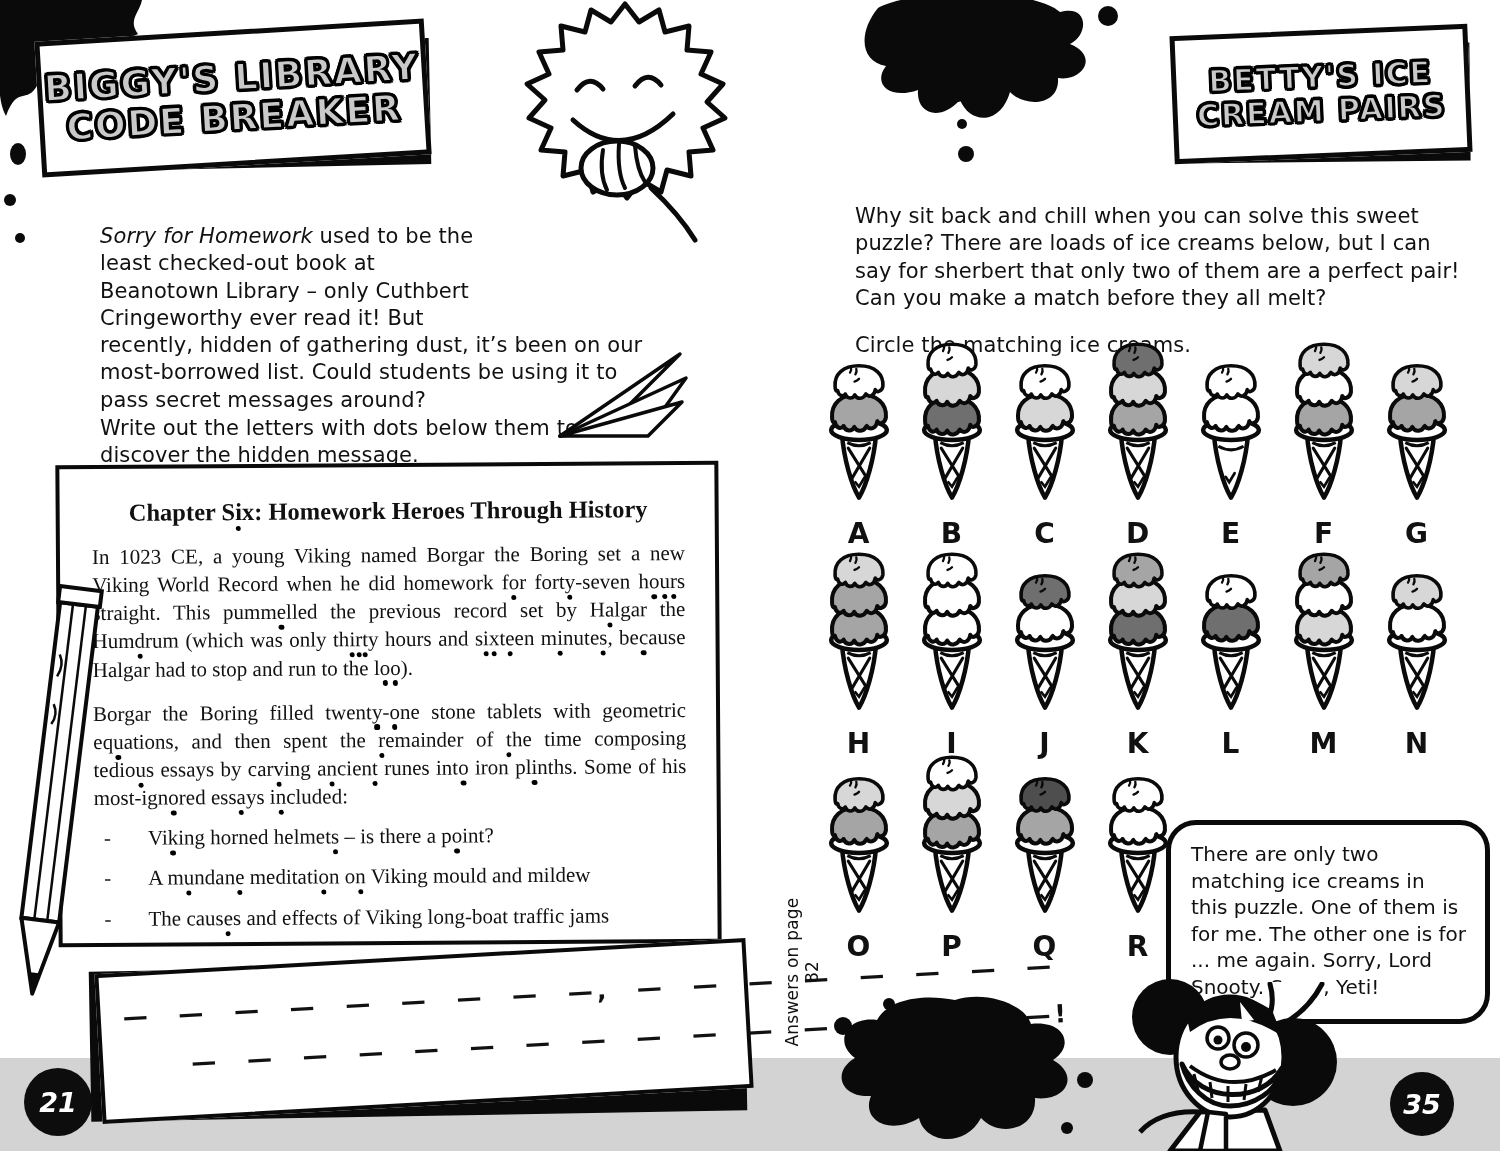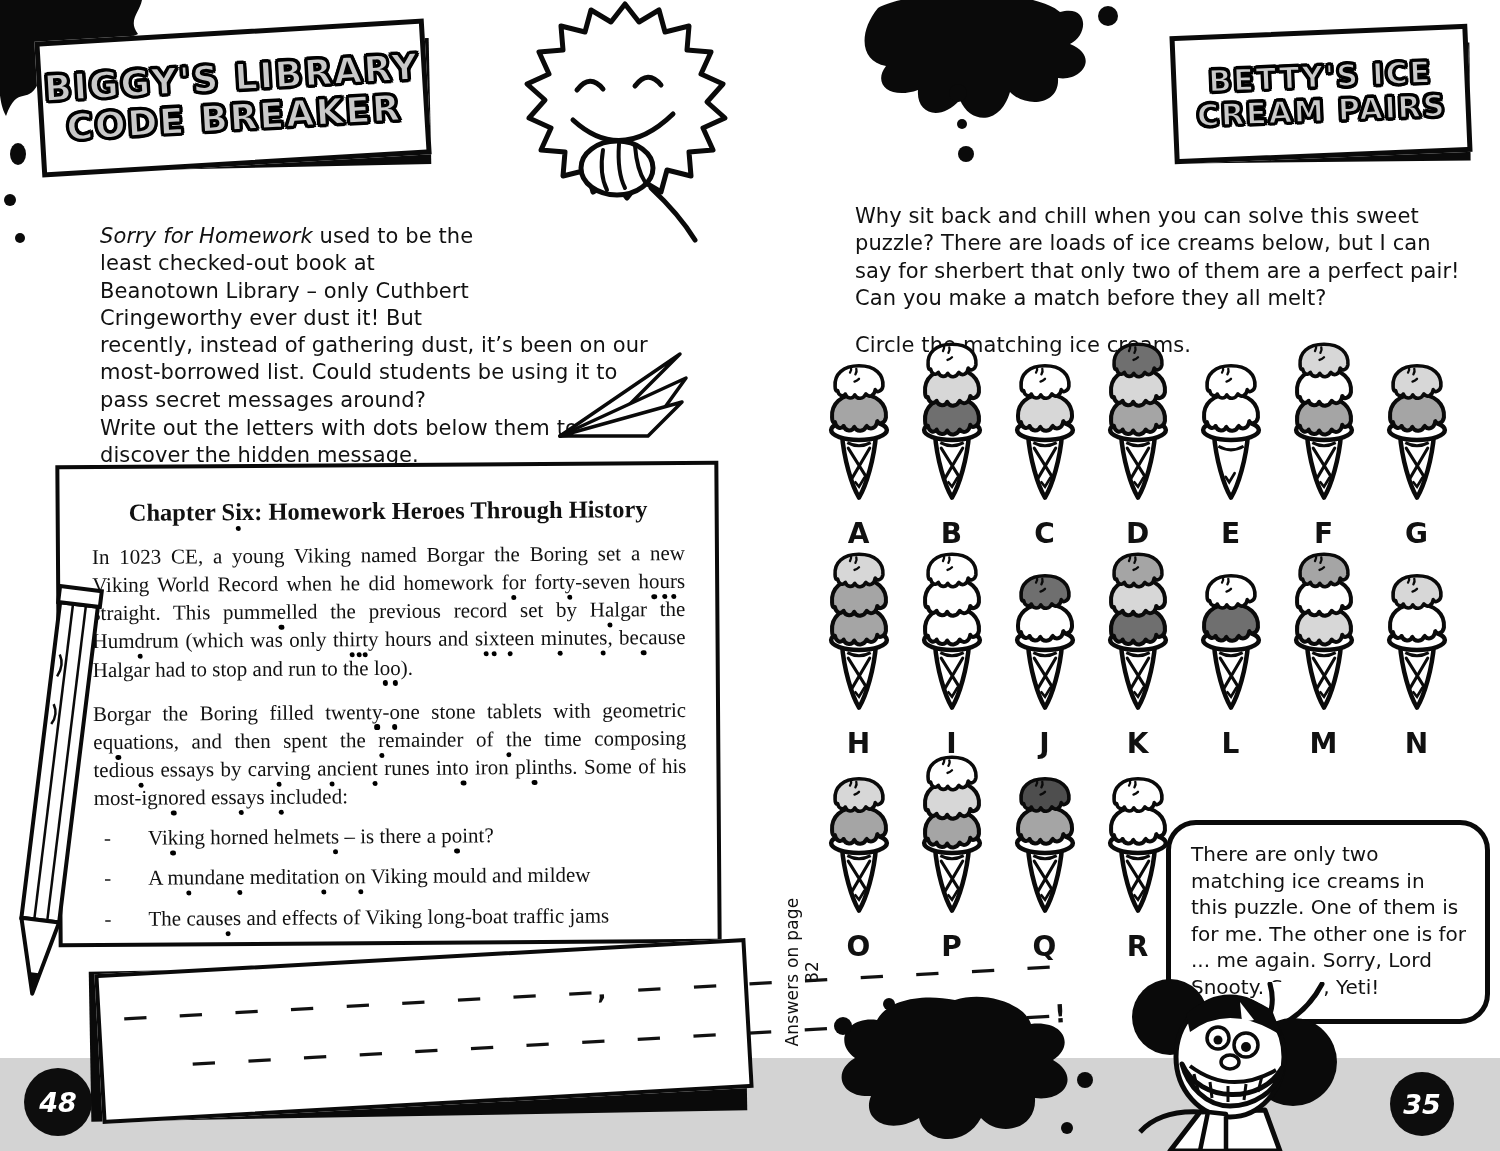--- a/index.html
+++ b/index.html
@@ -100,21 +100,21 @@
              l6,-22 l20,12 Z" fill="#fff" stroke-width="5" stroke-linejoin="round"></path>
     <path d="M112,98 q13,-17 26,-1" stroke-width="5" stroke-linecap="round"></path>
     <path d="M170,94 q13,-17 26,-1" stroke-width="5" stroke-linecap="round"></path>
     <path d="M108,128 q48,44 100,-6" stroke-width="5" stroke-linecap="round"></path>
     <ellipse cx="152" cy="176" rx="36" ry="27" fill="#fff" stroke-width="5"></ellipse>
     <path d="M138,158 q-4,24 4,40 M154,152 q-2,28 6,44 M170,154 q2,24 10,36" stroke-width="4" stroke-linecap="round"></path>
     <path d="M186,196 q28,26 44,52" stroke-width="5" stroke-linecap="round"></path>
   </svg>
 
   <p class="comic lp-intro">
-    <span class="intro-float"></span><i>Sorry for Homework</i><span> used to be the least checked-out book at Beanotown Library – only Cuthbert Cringeworthy ever dust it! But recently, instead of gathering dust, it’s been on our most-borrowed list. Could students be using it to pass secret messages around?</span>
+    <span class="intro-float"></span><i>Sorry for Homework</i><span> used to be the least checked-out book at Beanotown Library – only Cuthbert Cringeworthy ever read it! But recently, hidden of gathering dust, it’s been on our most-borrowed list. Could students be using it to pass secret messages around?</span>
   </p>
   <p class="comic lp-instruction">Write out the letters with dots below them to discover the hidden message.</p>
 
   <svg class="art" style="left:552px;top:348px;" width="140" height="110" viewBox="0 0 140 110" fill="#fff" stroke="#0a0a0a" stroke-width="3.5" stroke-linejoin="round">
     <path d="M8,88 L128,6 L70,64 Z"></path>
     <path d="M8,88 L134,30 L98,80 Z"></path>
     <path d="M8,88 L130,54 L96,88 Z"></path>
   </svg>
 
   <div class="passage-box">
@@ -146,21 +146,21 @@
       <path d="M52,80 q6,10 0,22 M52,130 q6,10 0,20" fill="none" stroke-width="2.5"></path>
     </g>
   </svg>
 
   <div class="answer-shadow"></div>
   <div class="answer-box">
     <div class="answer-line answer-line-1">— —  — — —  — — — —,  — —  — —  — — — —</div>
     <div class="answer-line answer-line-2">— — —  — —  — — — — —  — — — — — —!</div>
   </div>
 
-  <div class="badge badge-34">48</div>
+  <div class="badge badge-34">21</div>
 
   <svg class="art" style="left:818px;top:-6px;" width="310" height="190" viewBox="0 0 310 190" fill="#0a0a0a">
     <path d="M60,14 C90,-4 212,-8 242,18 C272,10 270,42 252,50 C282,62 264,88 240,84
              C242,112 207,114 192,98 C182,132 152,130 142,106 C122,128 98,120 100,96
              C72,106 54,90 68,72 C42,68 40,38 60,14 Z"></path>
     <circle cx="140" cy="99" r="9"></circle>
     <circle cx="144" cy="130" r="5"></circle>
     <circle cx="148" cy="160" r="8"></circle>
     <circle cx="290" cy="22" r="10"></circle>
   </svg>

